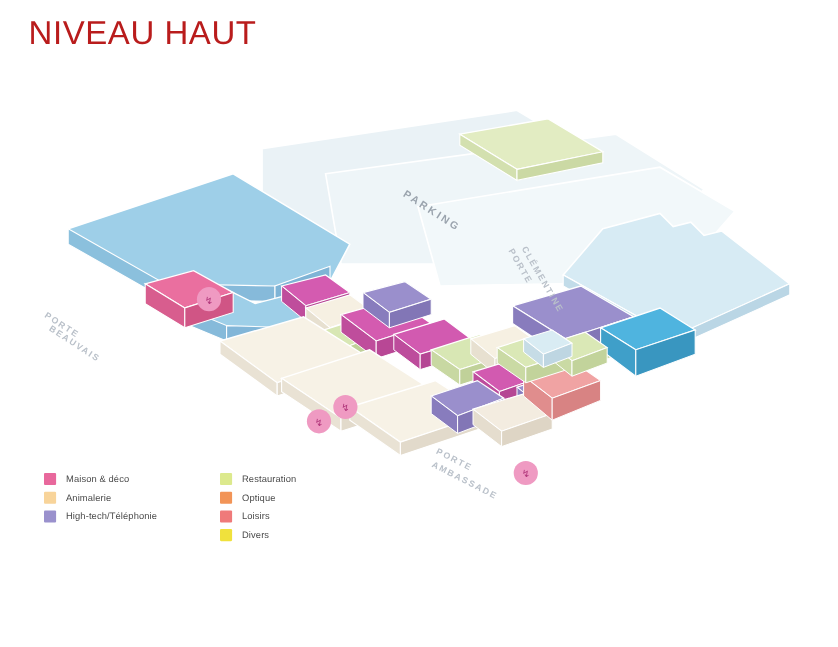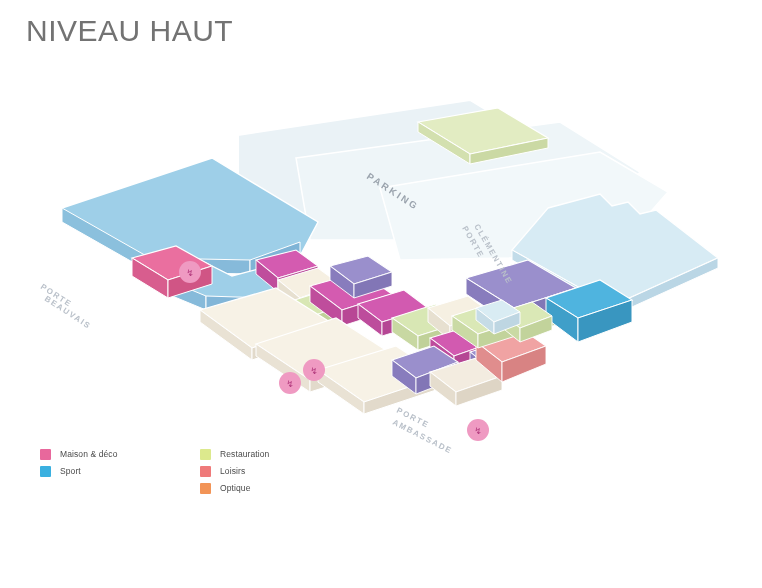--- a/index.html
+++ b/index.html
@@ -15,21 +15,21 @@
     font-family: "Liberation Sans", sans-serif;
     color: #2b2b2b;
   }
   #page-title {
     position: absolute;
     left: 26px;
     top: 14px;
     font-size: 30px;
     font-weight: 400;
     letter-spacing: 0.5px;
-    color: #737373;
+    color: #b91c1c;
     white-space: nowrap;
   }
   #map-stage {
     position: absolute;
     left: 0;
     top: 60px;
     width: 762px;
     height: 400px;
   }
   #map-svg {
@@ -46,21 +46,21 @@
   }
   .zone-label-big {
     fill: #9aa3ad;
     font-size: 9.5px;
     letter-spacing: 2.4px;
     font-weight: 700;
   }
   #legend {
     position: absolute;
     left: 40px;
-    top: 448px;
+    top: 429px;
     width: 300px;
     display: flex;
     flex-direction: row;
     gap: 20px;
   }
   .legend-col {
     display: flex;
     flex-direction: column;
     gap: 4px;
   }
@@ -281,32 +281,40 @@
   </svg>
 </div>
 
 <div id="legend">
   <div class="legend-col col-a">
     <div class="legend-row">
       <span class="legend-swatch" style="background: rgb(232, 104, 156);"></span>
       <span class="legend-text">Maison &amp; déco</span>
     </div>
     <div class="legend-row">
-      <span class="legend-swatch" style="background: rgb(58, 176, 224);"></span>
-      <span class="legend-text">Sport</span>
+      <span class="legend-swatch" style="background: rgb(248, 212, 154);"></span>
+      <span class="legend-text">Animalerie</span>
+    </div>
+    <div class="legend-row">
+      <span class="legend-swatch" style="background: rgb(154, 145, 205);"></span>
+      <span class="legend-text">High-tech/Téléphonie</span>
     </div>
   </div>
 
   <div class="legend-col col-b">
     <div class="legend-row">
       <span class="legend-swatch" style="background: rgb(220, 233, 141);"></span>
       <span class="legend-text">Restauration</span>
     </div>
     <div class="legend-row">
+      <span class="legend-swatch" style="background: rgb(242, 148, 87);"></span>
+      <span class="legend-text">Optique</span>
+    </div>
+    <div class="legend-row">
       <span class="legend-swatch" style="background: rgb(239, 122, 122);"></span>
       <span class="legend-text">Loisirs</span>
     </div>
     <div class="legend-row">
-      <span class="legend-swatch" style="background: rgb(242, 148, 87);"></span>
-      <span class="legend-text">Optique</span>
+      <span class="legend-swatch" style="background: rgb(240, 225, 60);"></span>
+      <span class="legend-text">Divers</span>
     </div>
   </div>
 </div>
 
 </body></html>

